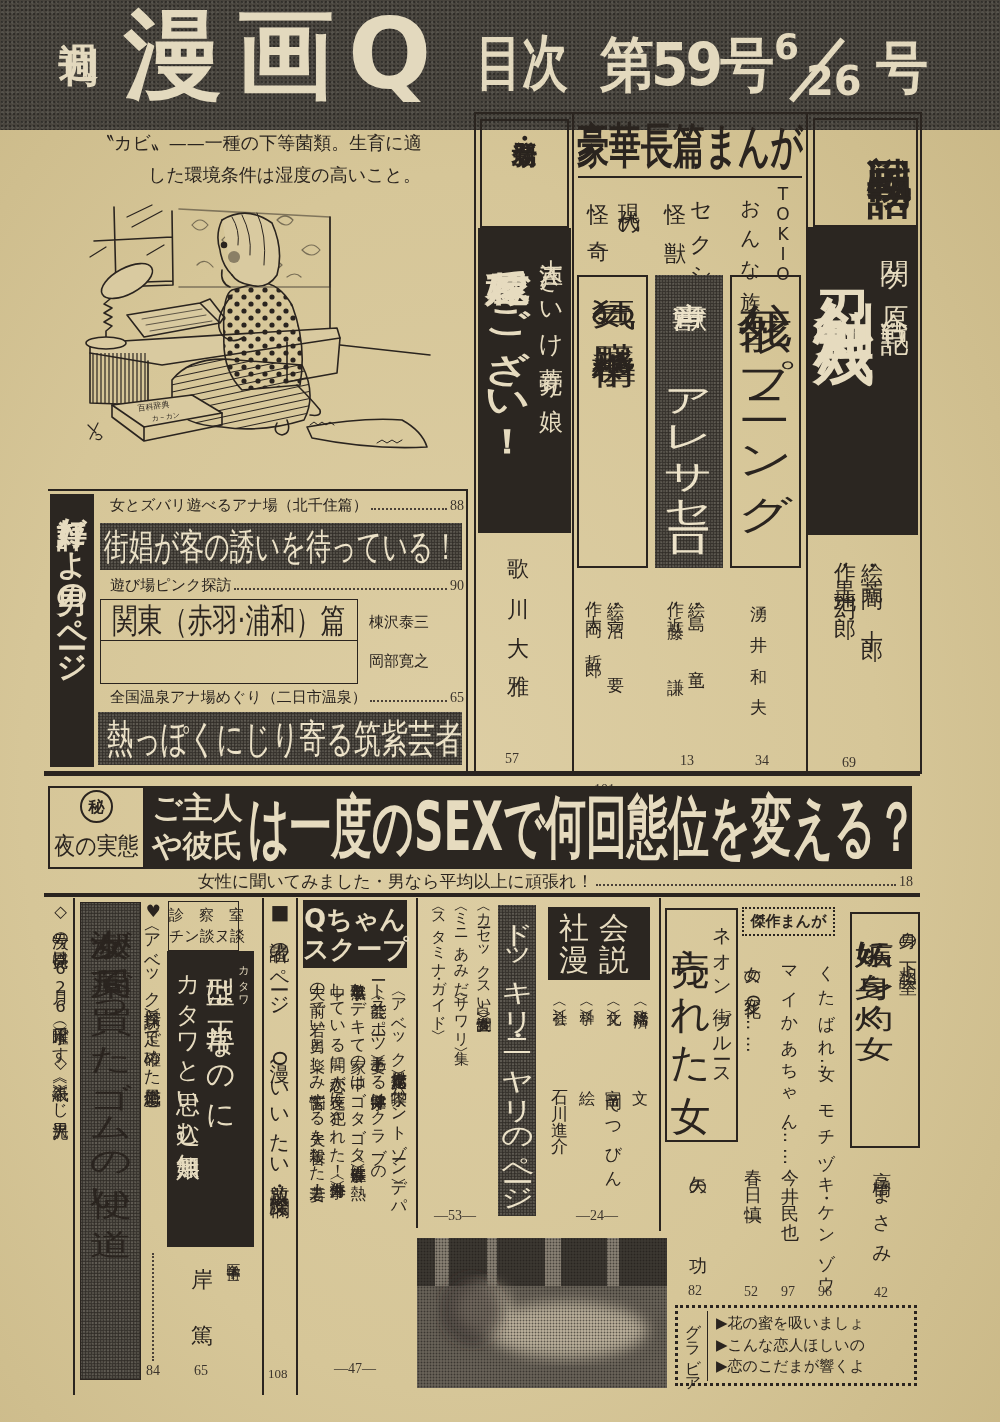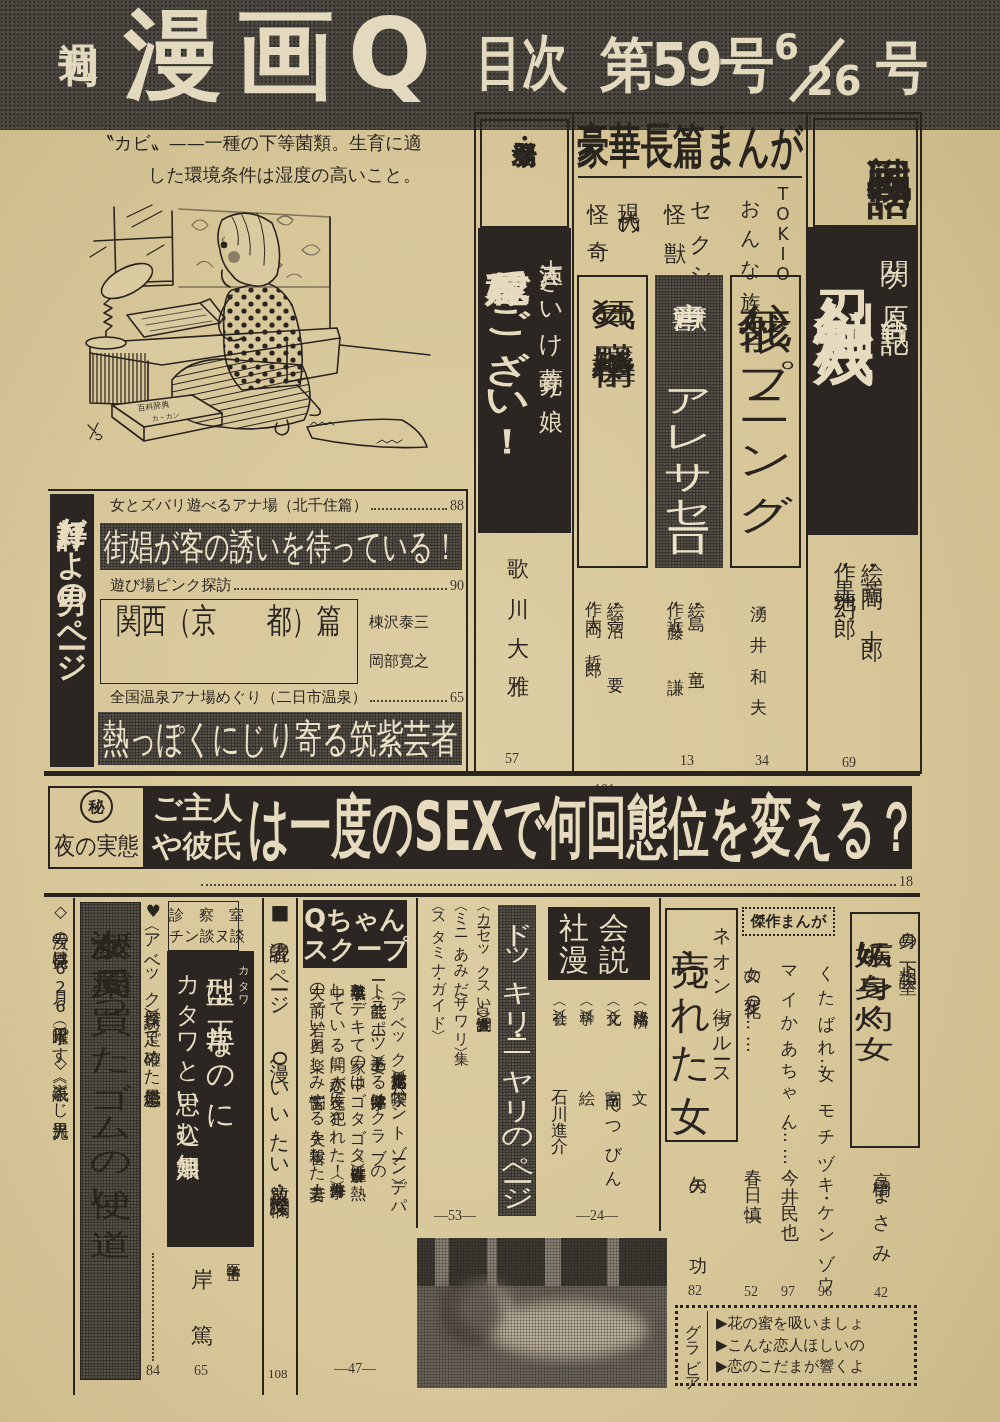--- a/index.html
+++ b/index.html
@@ -37,21 +37,21 @@
 
 
 .mp-top{left:48px;top:489px;width:420px;height:2px}
 .mp-right{left:466px;top:489px;width:2px;height:283px}
 .mp-strip{left:50px;top:494px;width:44px;height:273px}
 .mp-strip-t{left:50px;top:496px;width:44px;height:270px;font-size:30px;line-height:44px;font-weight:bold;color:#e6dbbf}
 .mp-lead1{left:110px;top:496px;width:354px}
 .mp-lead2{left:110px;top:576px;width:354px}
 .mp-lead3{left:110px;top:688px;width:354px}
 .mp-ban1{left:100px;top:523px;width:362px;height:47px;overflow:hidden;text-align:center}
-.mp-ban2{left:98px;top:712px;width:364px;height:53px;overflow:hidden;text-align:center}
+.mp-ban2{left:98px;top:712px;width:364px;height:53px;overflow:hidden;text-align:right}
 .ban1-t{display:block;font-size:25px;line-height:47px;transform:scaleY(1.45);white-space:nowrap}
 .ban2-t{display:block;font-size:27px;line-height:53px;transform:scaleY(1.45);white-space:nowrap}
 .mp-box{left:100px;top:599px;width:258px;height:85px;border:1.5px solid #2a241f}
 .mp-row{height:41px;font-size:25px;line-height:41px;text-align:center;white-space:nowrap;overflow:hidden}
 .mp-row span{display:inline-block;transform:scaleY(1.35)}
 .mp-row1{border-bottom:1.5px solid #2a241f}
 .mp-au1{left:369px;top:613px;font-size:15px;white-space:nowrap}
 .mp-au2{left:369px;top:652px;font-size:15px;white-space:nowrap}
 .sec-line1{left:44px;top:771px;width:876px;height:5px}
 
@@ -265,21 +265,21 @@
   <div class="a half mp-ban1">
     <span class="ban1-t">街娼が客の誘いを待っている！</span>
   </div>
 
   <div class="lead mp-lead2">
     <span>遊び場ピンク探訪</span>
     <span class="dots"></span>
     <span class="pgn">90</span>
   </div>
   <div class="a mp-box">
-    <div class="mp-row"><span>関西（京　　都）篇</span></div>
+    <div class="mp-row mp-row1"><span>関東（赤羽·浦和）篇</span></div>
   </div>
   <span class="a mp-au1">棟沢泰三</span>
   <span class="a mp-au2">岡部寛之</span>
 
   <div class="lead mp-lead3">
     <span>全国温泉アナ場めぐり（二日市温泉）</span>
     <span class="dots"></span>
     <span class="pgn">65</span>
   </div>
   <div class="a half mp-ban2">
@@ -341,20 +341,21 @@
 
 <section>
   <div class="a bd ft-box"></div>
   <div class="a ft-circle">秘</div>
   <div class="a ft-label">夜の実態</div>
   <div class="a ink ft-dark"></div>
   <div class="a ft-s1">ご主人</div>
   <div class="a ft-s2">や彼氏</div>
   <div class="a ft-main">は一度のSEXで何回態位を変える？</div>
   <div class="lead ft-lead">
+    <span>女性に聞いてみました・男なら平均以上に頑張れ！</span>
     <span class="dots"></span>
     <span class="pgn">18</span>
   </div>
 </section>
 
 <div class="ln sec-line2"></div>
 
 <section>
   <div class="ln vl1"></div>
   <div class="ln vl2"></div>

